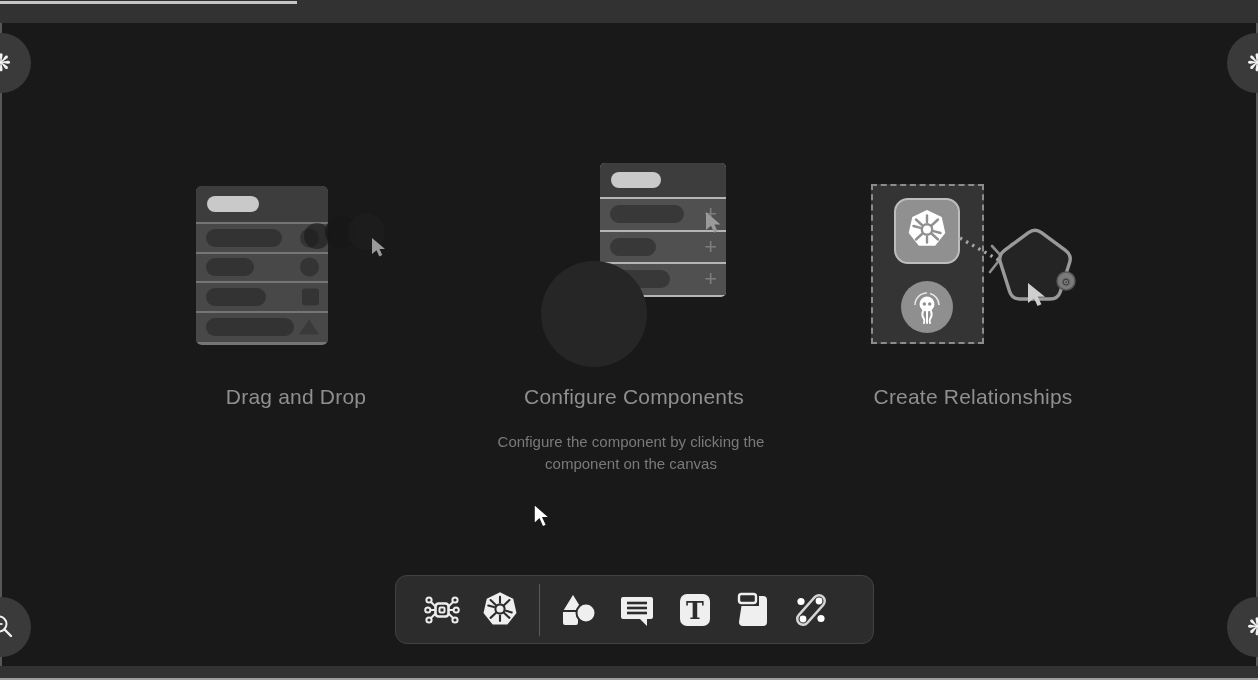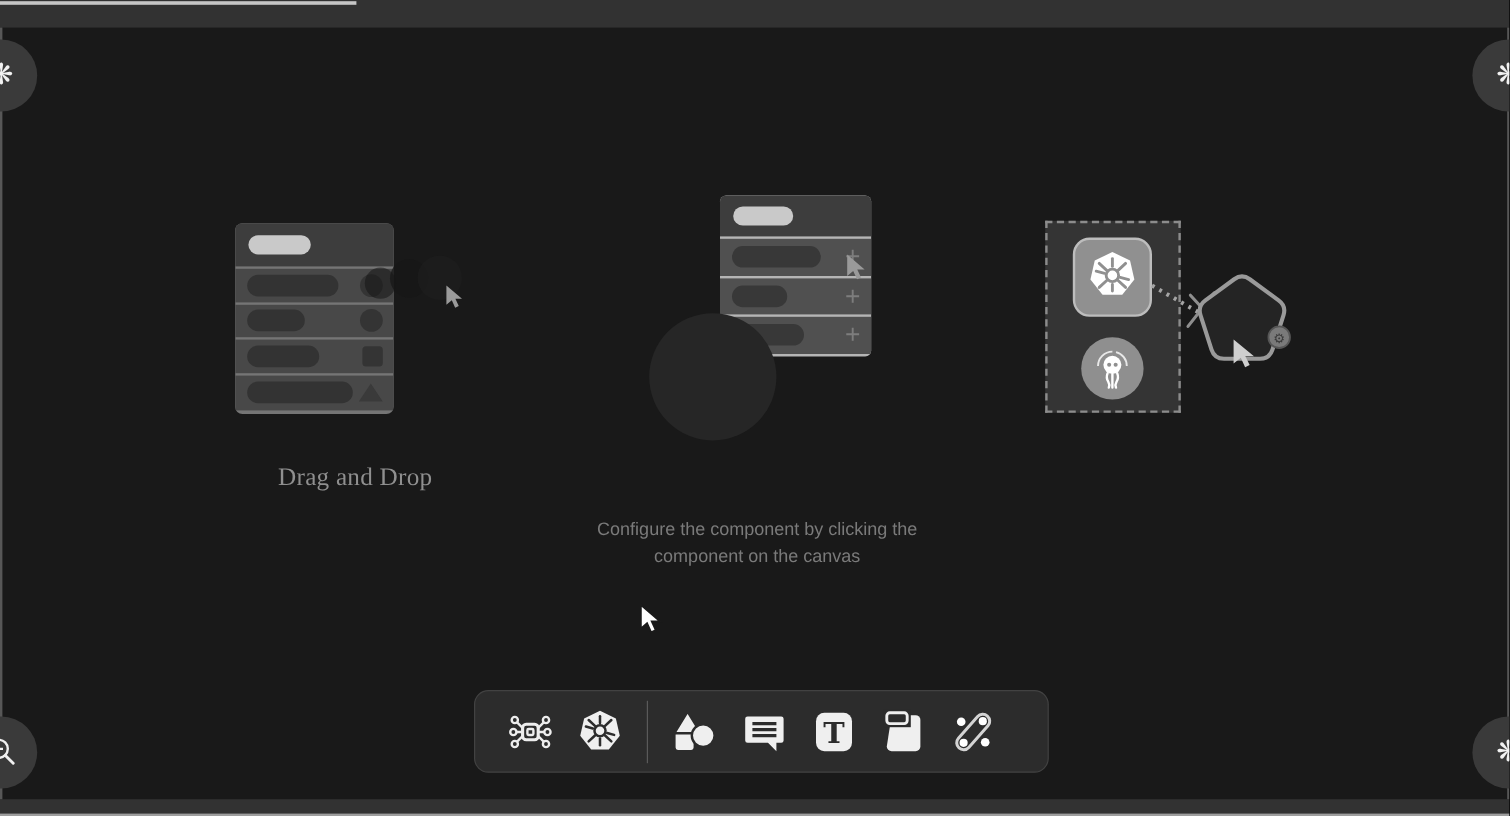--- a/index.html
+++ b/index.html
@@ -21,21 +21,21 @@
   .fab{
     position:absolute;width:60px;height:60px;border-radius:50%;
     background:#3a3a3a;display:flex;align-items:center;justify-content:center;
     color:#f2f2f2;font-size:24px;
   }
   .fab span{line-height:1;}
 
   
   .card-title{
     position:absolute;width:360px;text-align:center;color:#8f8f8f;
-    font-size:21px;font-weight:500;letter-spacing:.2px;font-family:Liberation Serif, serif;
+    font-size:21px;font-weight:500;letter-spacing:.2px;
   }
   .card-desc{
     position:absolute;text-align:center;color:#7a7a7a;
     font-size:15px;line-height:22px;
   }
 
   
   .mini-panel{position:absolute;border-radius:6px;overflow:hidden;}
   .dd-panel{left:196px;top:186px;width:132px;height:159px;background:#757575;}
   .mp-header{background:#3d3d3d;position:relative;}
@@ -166,20 +166,21 @@
     <div class="mp-row">
       <div class="darkpill" style="width:60px;background:#383838;"></div>
       <div class="plus">+</div>
     </div>
   </div>
   <div class="big-circle"></div>
   <svg class="cursor" style="left:703px;top:211px;" width="22" height="24" viewBox="0 0 22 24">
     <path d="M3 1 L3 19 L8 14.8 L11.2 21.8 L14.5 20.2 L11.4 13.5 L17.5 13.5 Z" fill="#9a9a9a"></path>
   </svg>
 
+  <div class="card-title" style="left:454px;top:385px;">Configure Components</div>
   <div class="card-desc" style="left:476px;top:431px;width:310px;">Configure the component by clicking the component on the canvas</div>
 
   <div class="dashed-box"></div>
   <div class="k8s-tile">
     <svg width="50" height="50" viewBox="0 0 50 50">
       <polygon points="25,4 39.7,11.1 43.3,27 33.2,39.7 16.8,39.7 6.7,27 10.3,11.1" fill="#ffffff"></polygon>
       <circle cx="25" cy="23.5" r="5.2" fill="none" stroke="#909090" stroke-width="2.4"></circle>
       <g stroke="#909090" stroke-width="2.4" stroke-linecap="round">
         <line x1="25" y1="9.5" x2="25" y2="16"></line>
         <line x1="25" y1="31" x2="25" y2="36.5"></line>
@@ -213,20 +214,21 @@
 
     <path d="M 91.5 32.7 L 115.5 50.3 Q 122 55 119.6 62.6 L 110.4 91.4 Q 108 99 100 99
              L 70 99 Q 62 99 59.6 91.4 L 50.4 62.6 Q 48 55 54.5 50.3 L 78.5 32.7 Q 85 28 91.5 32.7 Z" fill="#242424" stroke="#9a9a9a" stroke-width="3.4" stroke-linejoin="round"></path>
 
     <circle cx="116" cy="81" r="9" fill="#7a7a7a" stroke="#565656" stroke-width="1.5"></circle>
     <text x="116" y="85.5" font-size="11" text-anchor="middle" fill="#3c3c3c" font-family="DejaVu Sans, sans-serif">⚙</text>
 
     <path d="M78 83 L78 103 L84 98.2 L87.6 106 L91.4 104.2 L87.8 96.8 L95 96.8 Z" fill="#cfcfcf"></path>
   </svg>
 
+  <div class="card-title" style="left:793px;top:385px;">Create Relationships</div>
 
   <svg class="cursor" style="left:530px;top:503px;" width="24" height="28" viewBox="0 0 24 28">
     <path d="M4 1 L4 21 L9.2 16.4 L12.6 24 L16.6 22.2 L13.2 14.8 L20 14.8 Z" fill="#ffffff" stroke="#1a1a1a" stroke-width="1.6"></path>
   </svg>
 
   <div class="dock">
 
     <div class="dock-item" title="">
       <svg width="40" height="40" viewBox="0 0 40 40">
         <rect x="13.5" y="13.5" width="13" height="13" rx="3" fill="none" stroke="#ededed" stroke-width="2.6"></rect>

